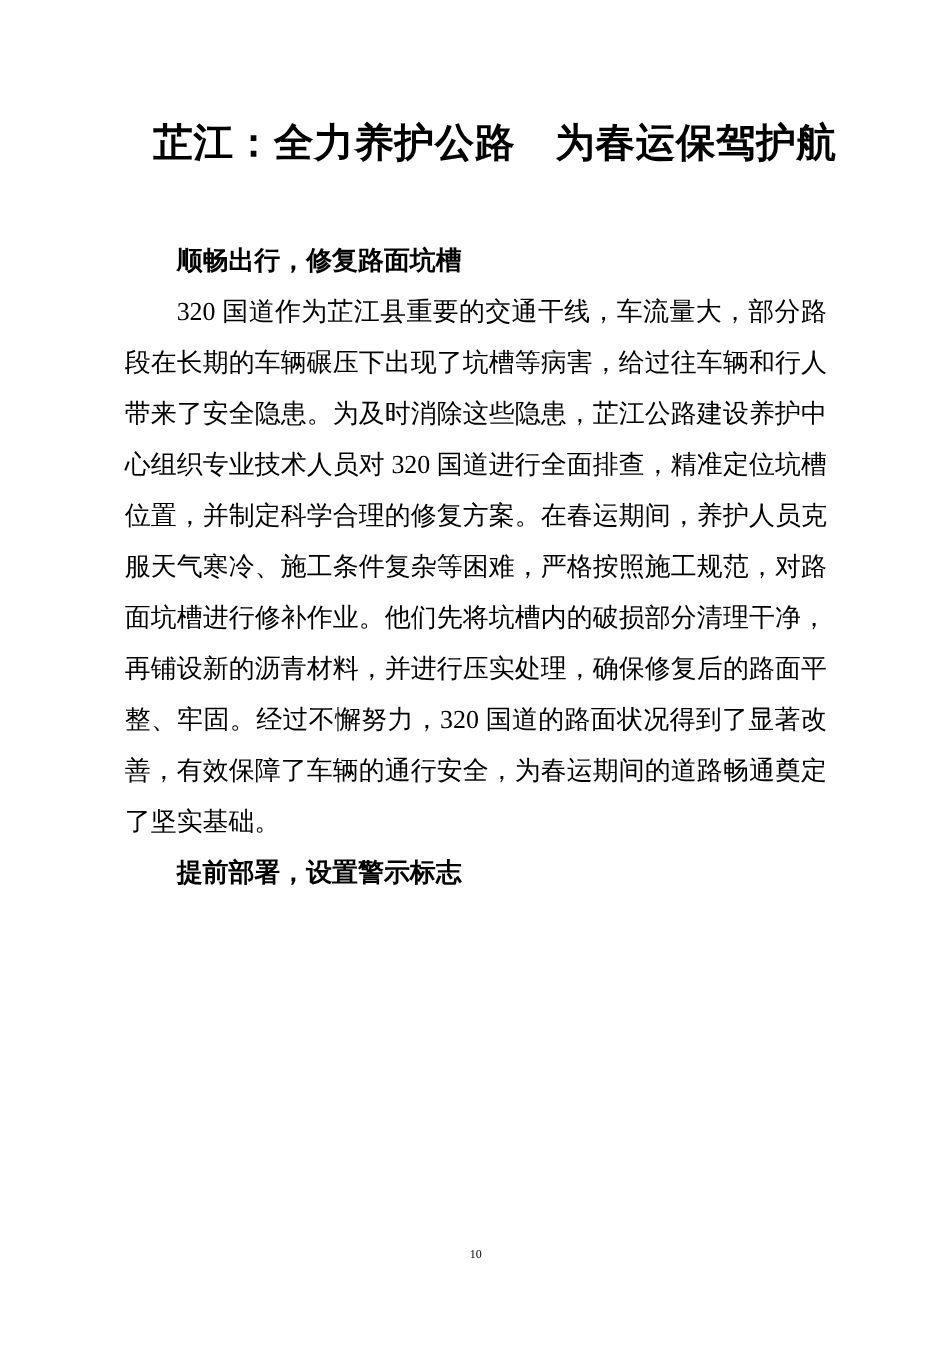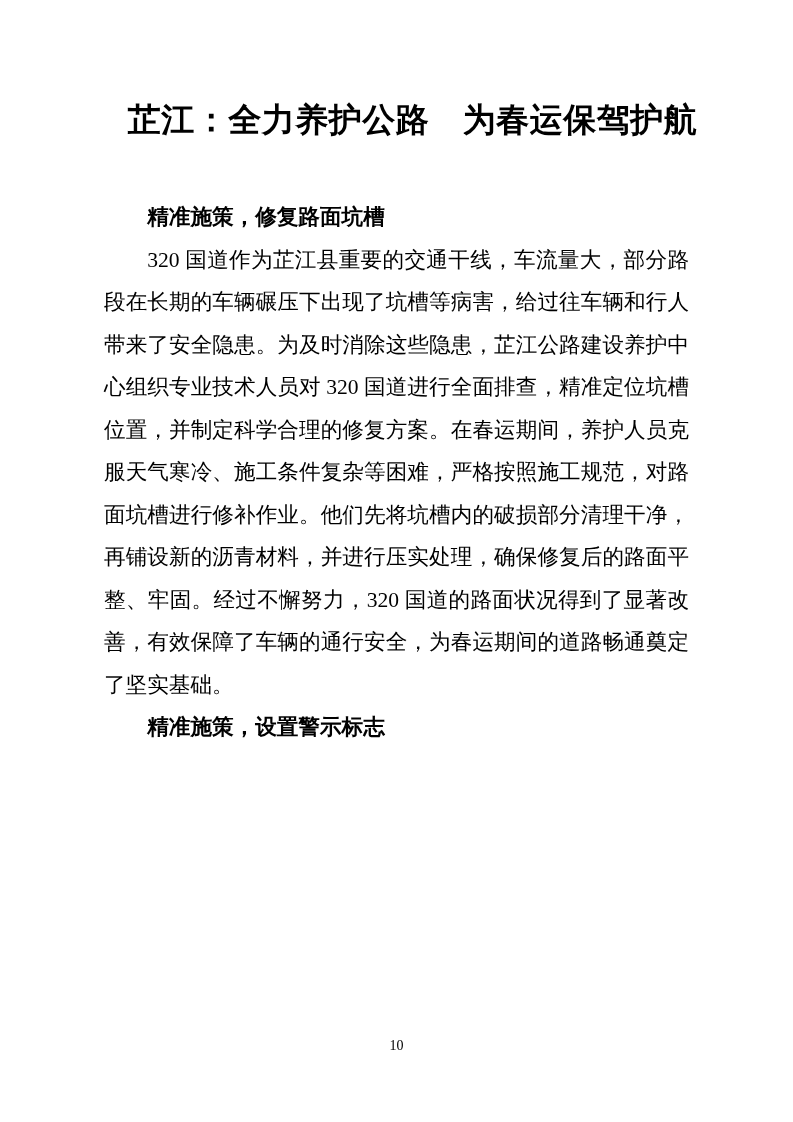--- a/index.html
+++ b/index.html
@@ -47,40 +47,40 @@
     font-weight: 700;
     text-indent: 2em;
     font-family: "Liberation Serif", serif;
   }
   .page-number {
     position: absolute;
     left: 0;
     right: 0;
     top: 1036px;
     text-align: center;
-    font-size: 14px;
+    font-size: 10px;
     line-height: 20px;
     color: #000000;
     font-family: "Liberation Serif", serif;
   }
 </style>
 </head>
 <body>
 
 <div class="page">
 
   <h1 class="doc-title">芷江：全力养护公路　为春运保驾护航</h1>
 
   <main class="doc-body">
 
 
-    <h2 class="heading">精准施策，修复路面坑槽</h2>
+    <h2 class="heading">顺畅出行，修复路面坑槽</h2>
 
     <p class="para">320 国道作为芷江县重要的交通干线，车流量大，部分路段在长期的车辆碾压下出现了坑槽等病害，给过往车辆和行人带来了安全隐患。为及时消除这些隐患，芷江公路建设养护中心组织专业技术人员对 320 国道进行全面排查，精准定位坑槽位置，并制定科学合理的修复方案。在春运期间，养护人员克服天气寒冷、施工条件复杂等困难，严格按照施工规范，对路面坑槽进行修补作业。他们先将坑槽内的破损部分清理干净，再铺设新的沥青材料，并进行压实处理，确保修复后的路面平整、牢固。经过不懈努力，320 国道的路面状况得到了显著改善，有效保障了车辆的通行安全，为春运期间的道路畅通奠定了坚实基础。</p>
 
-    <h2 class="heading">精准施策，设置警示标志</h2>
+    <h2 class="heading">提前部署，设置警示标志</h2>
 
 
   </main>
 
   <div class="page-number">10</div>
 
 </div>
 
 </body></html>

